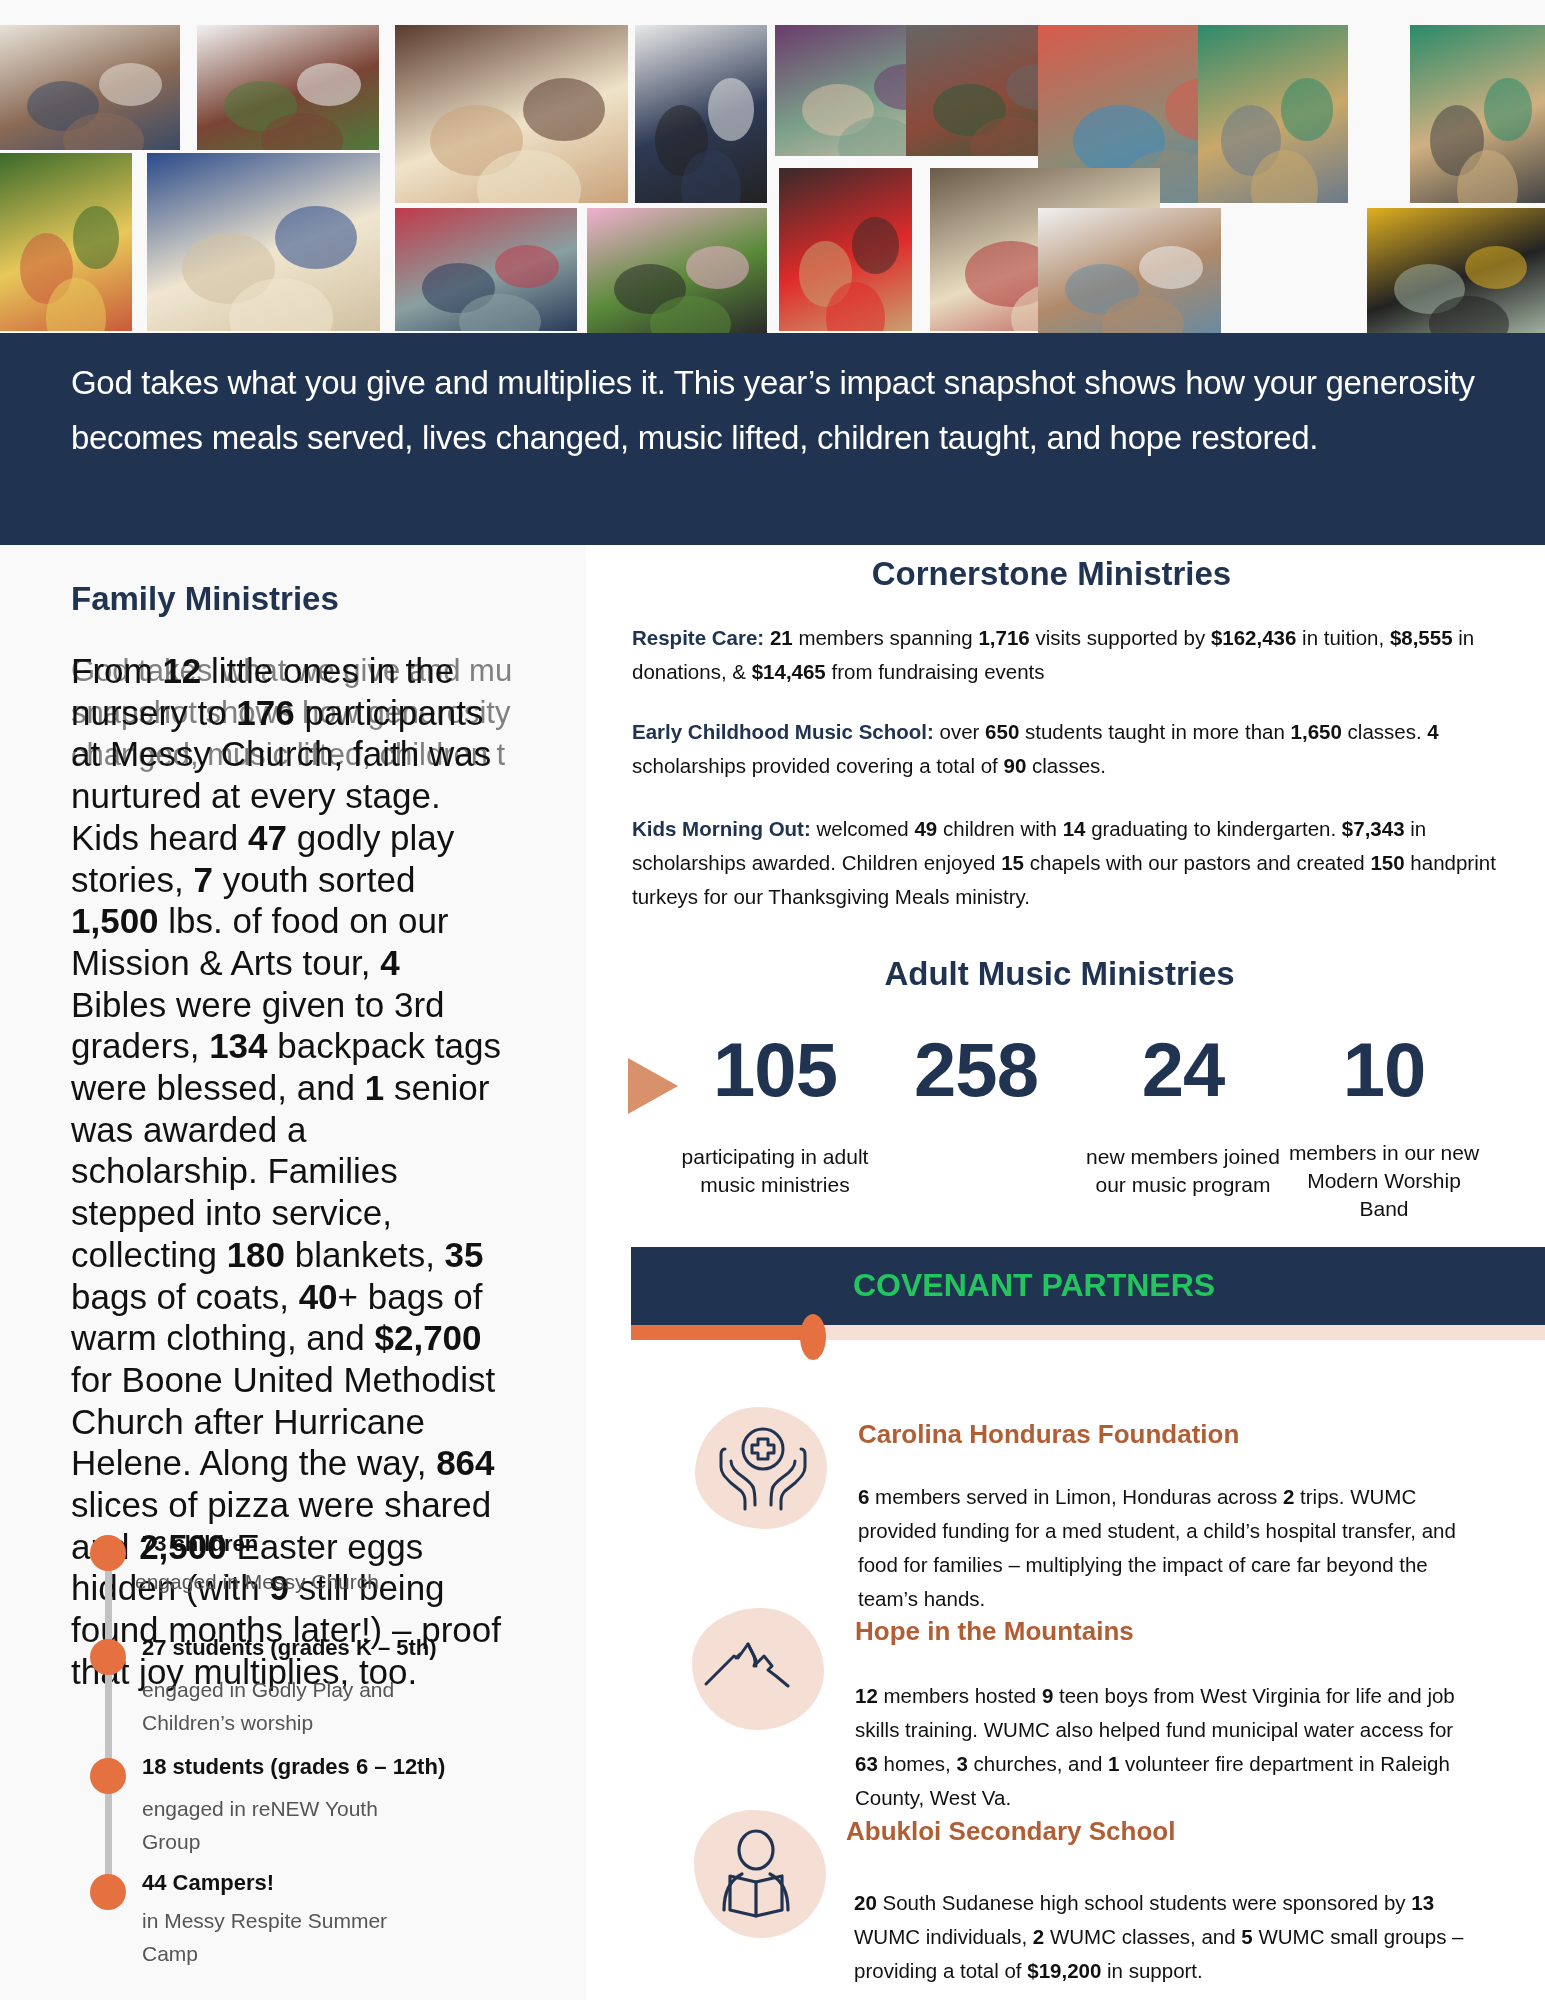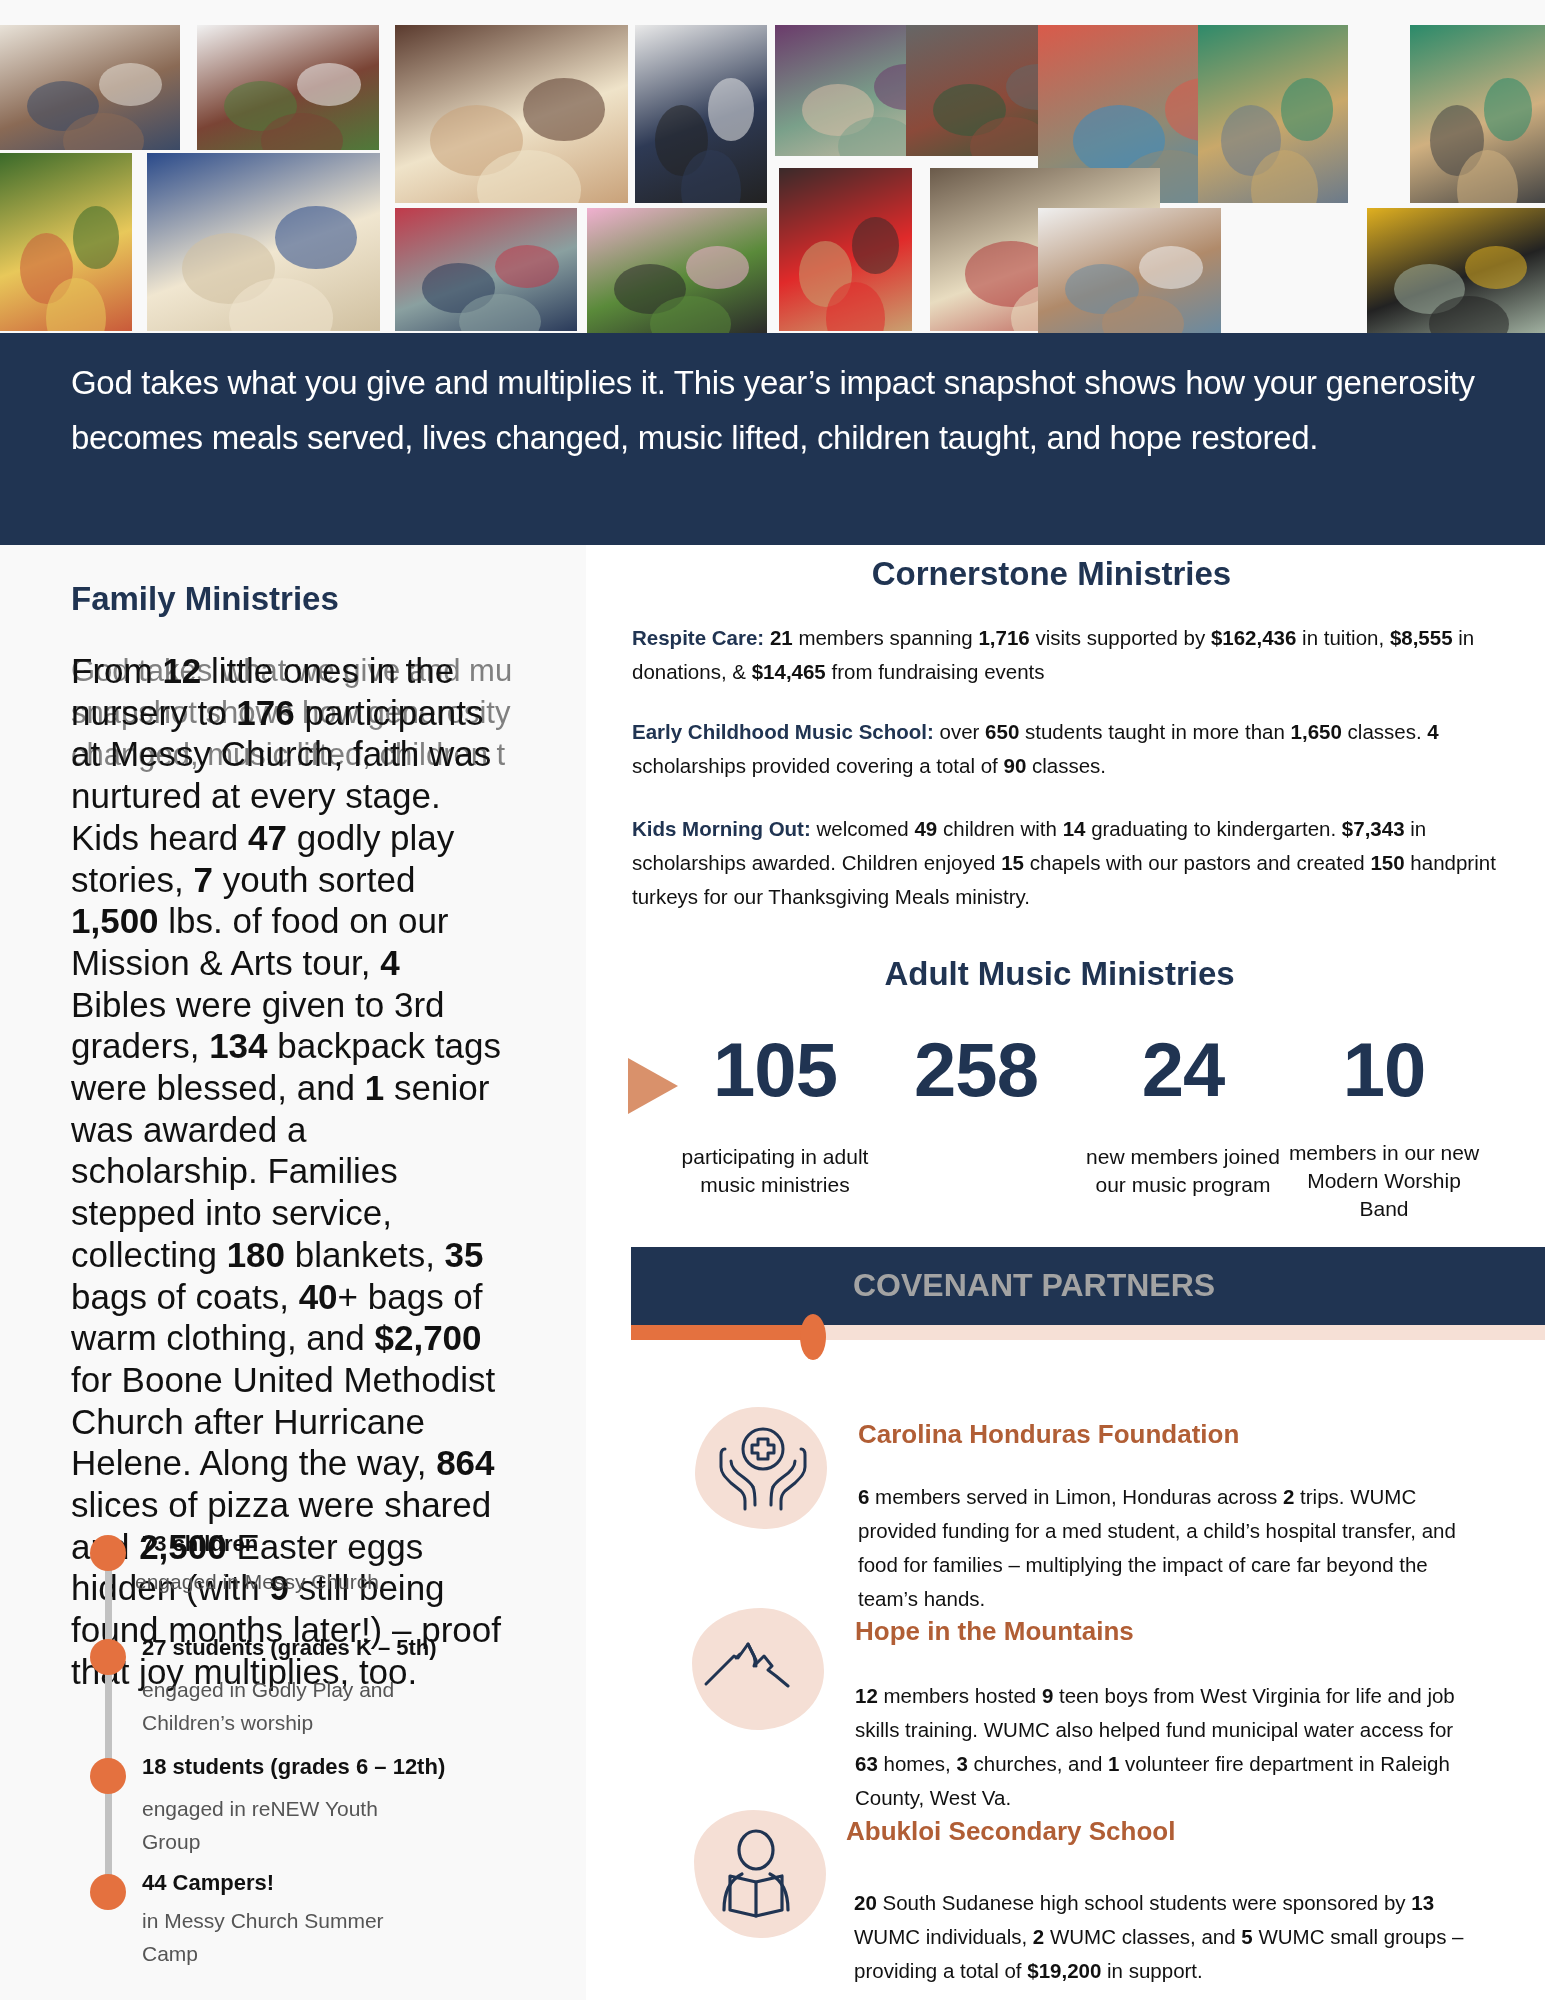--- a/index.html
+++ b/index.html
@@ -36,21 +36,21 @@
   .cs-block .lbl { color: #203452; font-weight: bold; }
   .cs-block b { font-weight: bold; }
 
   .music-row { position: absolute; left: 40px; top: 470px; width: 900px; height: 200px; }
   .arrow { position: absolute; left: 2px; top: 43px; width: 0; height: 0; border-top: 28px solid transparent; border-bottom: 28px solid transparent; border-left: 50px solid #d9916b; }
   .stat { position: absolute; top: 0; width: 200px; text-align: center; }
   .stat .num { font-size: 76px; font-weight: bold; color: #203452; line-height: 110px; letter-spacing: -1px; }
   .stat .desc { font-size: 21px; line-height: 28px; color: #111; margin-top: 14px; }
 
   .cov-band { position: absolute; left: 45px; top: 702px; width: 914px; height: 78px; background: #203452; }
-  .cov-band span { position: absolute; left: 222px; top: 20px; font-size: 32px; font-weight: bold; color: #a3a3a3; }
+  .cov-band span { position: absolute; left: 222px; top: 20px; font-size: 32px; font-weight: bold; color: #22c55e; }
   .cov-bar-bg { position: absolute; left: 45px; top: 780px; width: 914px; height: 15px; background: #f6e0d6; }
   .cov-bar-fg { position: absolute; left: 45px; top: 780px; width: 190px; height: 15px; background: #e4713f; }
   .cov-knob { position: absolute; left: 214px; top: 769px; width: 26px; height: 46px; border-radius: 50%; background: #e4713f; }
 
   .partner { position: absolute; left: 0; width: 959px; }
   .blob { position: absolute; width: 132px; height: 122px; background: #f5dfd5; border-radius: 48% 52% 46% 54% / 55% 50% 50% 45%; }
   .blob svg { position: absolute; left: 0; top: 0; }
   .p-name { position: absolute; font-size: 26px; font-weight: bold; color: #b15e35; white-space: nowrap; }
   .p-text { position: absolute; font-size: 20.5px; line-height: 34px; color: #111; width: 620px; margin-top: 31px; }
   .p-text b { font-weight: bold; }
@@ -172,21 +172,21 @@
       <div class="tl-sub" style="top:34px">engaged in Godly Play and Children’s worship</div>
     </div>
     <div class="tl-item" style="top:1213px">
       <div class="tl-dot"></div>
       <div class="tl-title">18 students (grades 6 – 12th)</div>
       <div class="tl-sub" style="top:34px">engaged in reNEW Youth Group</div>
     </div>
     <div class="tl-item" style="top:1329px">
       <div class="tl-dot"></div>
       <div class="tl-title">44 Campers!</div>
-      <div class="tl-sub">in Messy Church Summer Camp</div>
+      <div class="tl-sub">in Messy Respite Summer Camp</div>
     </div>
   </div>
 </div>
 
 <div class="right">
   <div class="sec-title" style="top:10px; left:-14px">Cornerstone Ministries</div>
 
   <p class="cs-block" style="top:76px">
     <span class="lbl">Respite Care:</span><span> <b>21</b> members spanning <b>1,716</b> visits supported by <b>$162,436</b> in tuition, <b>$8,555</b> in donations, &amp; <b>$14,465</b> from fundraising events</span>
   </p>

